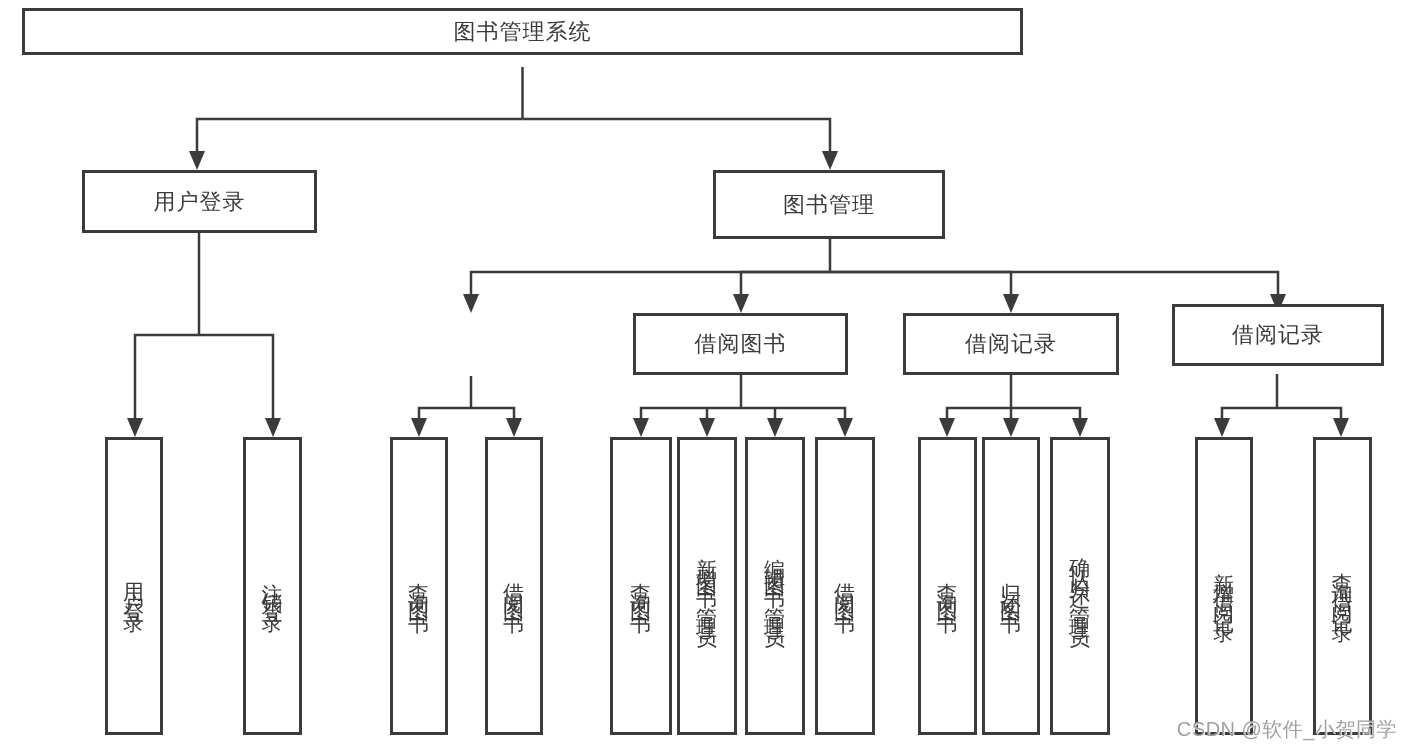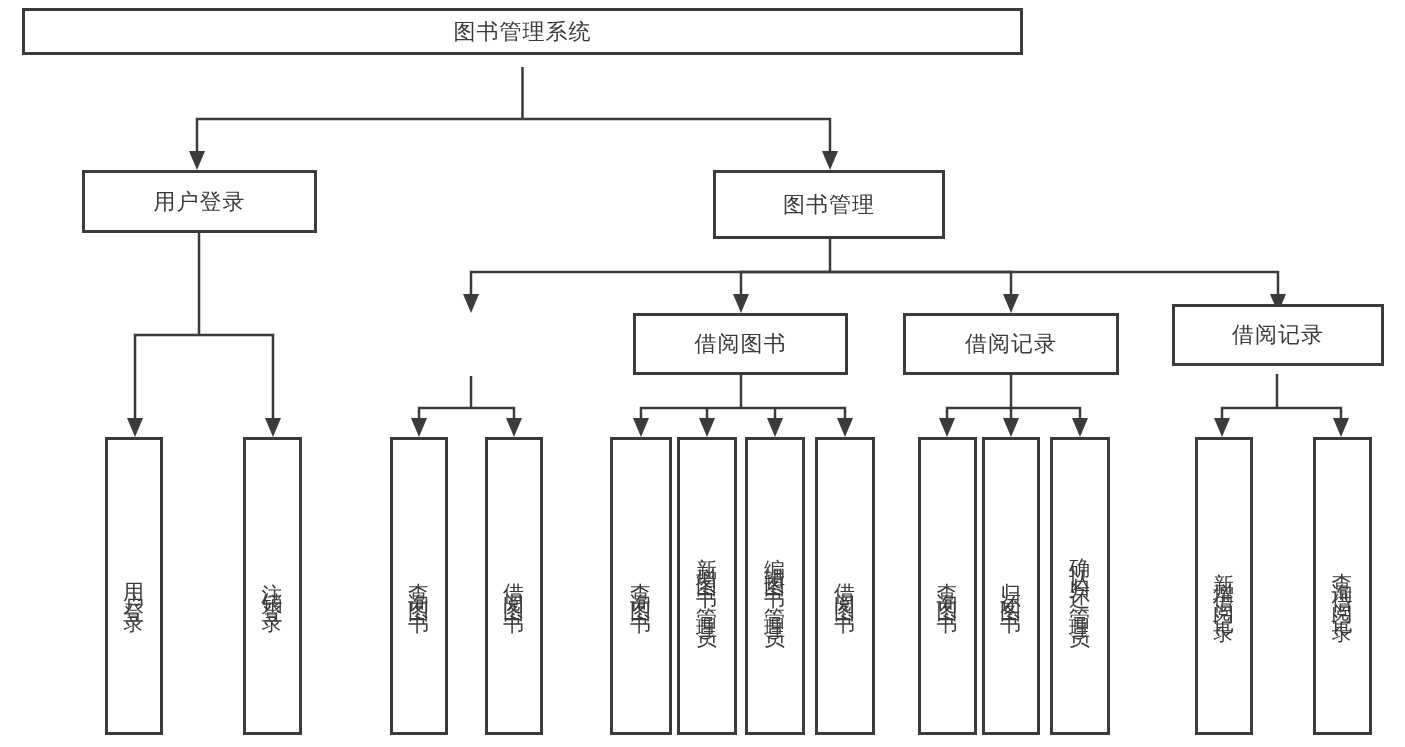--- a/index.html
+++ b/index.html
@@ -162,14 +162,15 @@
     <span>确认归还（管理员）</span>
   </div>
 
   <div class="node v" style="left:1195px;top:437px;width:58px;height:298px;">
     <span>新增借阅记录</span>
   </div>
   <div class="node v" style="left:1313px;top:437px;width:59px;height:298px;">
     <span>查询借阅记录</span>
   </div>
 
+  <div id="watermark">CSDN @软件_小贺同学</div>
 
 </div>
 
 </body></html>

